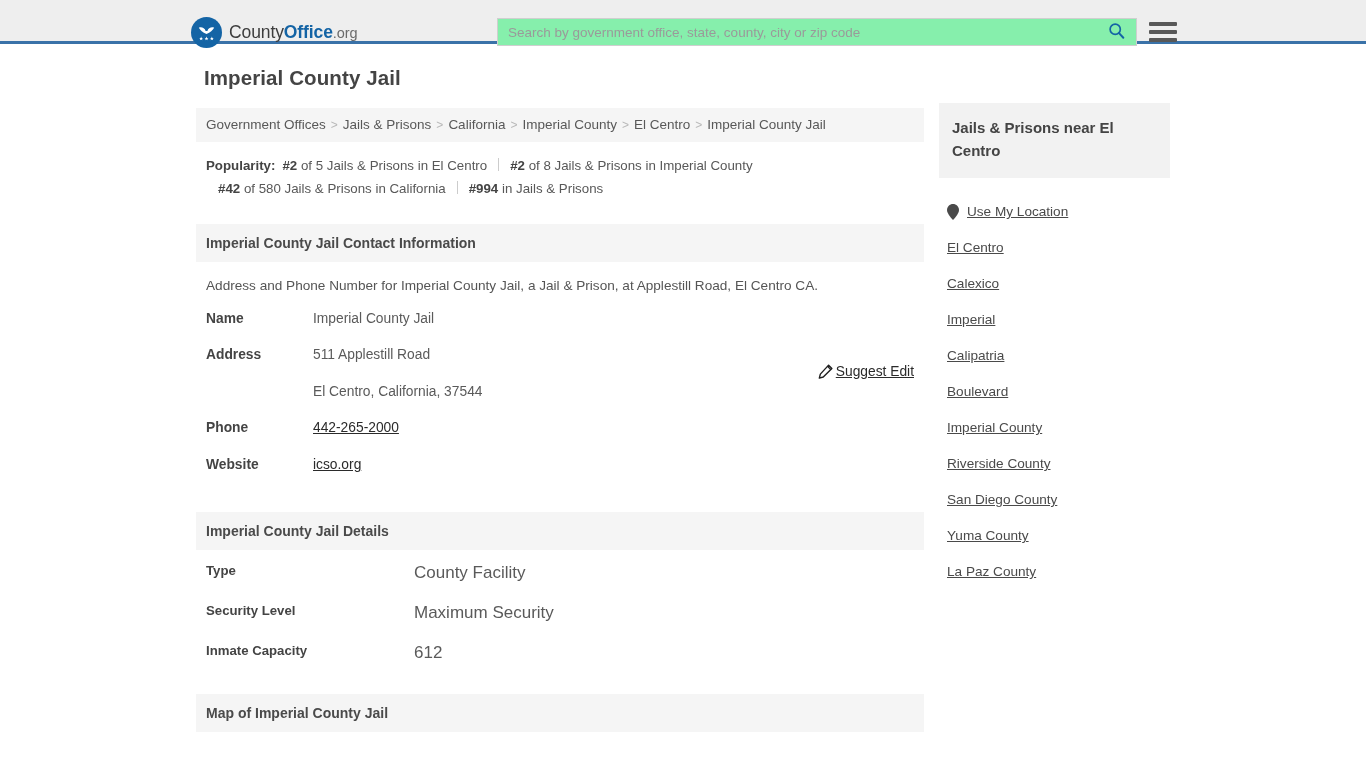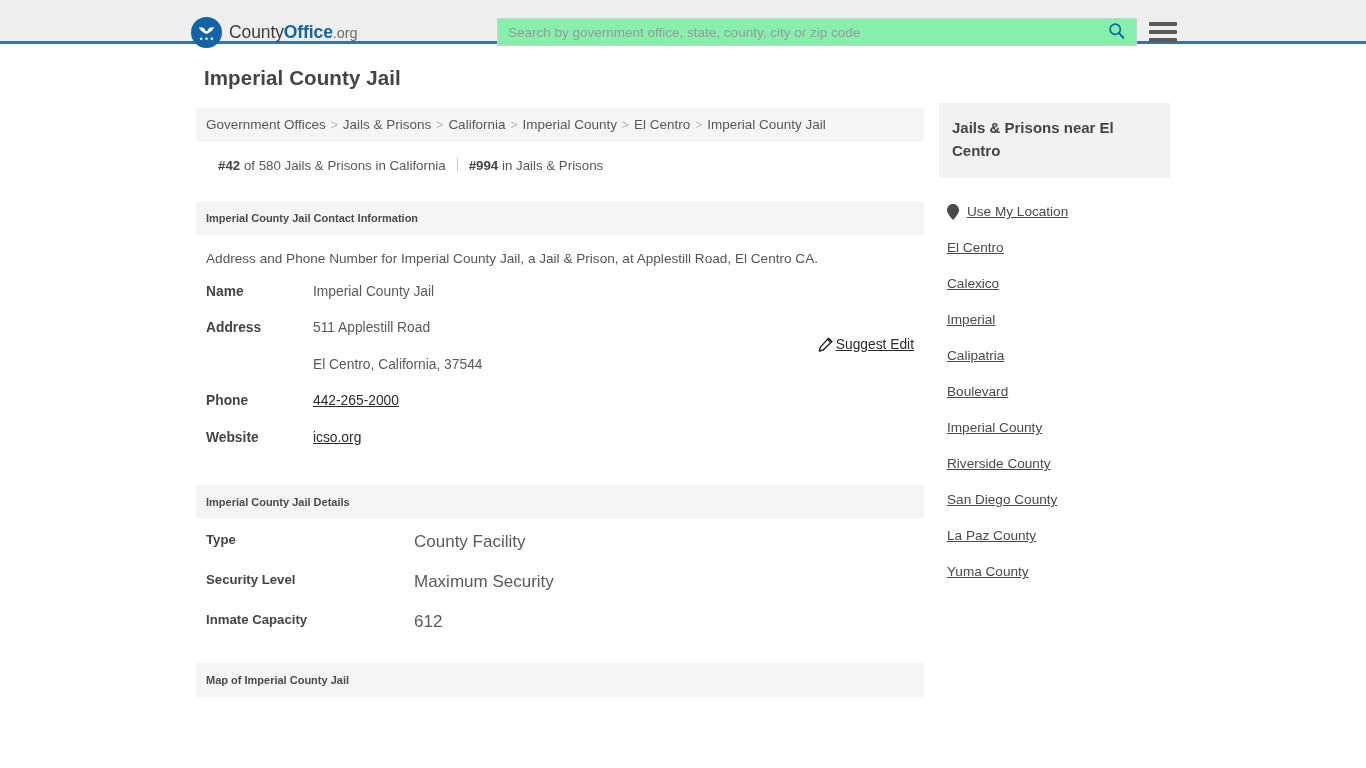--- a/index.html
+++ b/index.html
@@ -185,21 +185,21 @@
     margin: 0 11px;
     vertical-align: -1px;
   }
   .pop-row2 { padding-left: 12px; }
 
   
   .panel { margin-top: 20px; }
   .panel-head {
     background: #f5f5f5;
     padding: 11px 10px;
-    font-size: 11px;
+    font-size: 14px;
     font-weight: bold;
     color: #4a4a4a;
   }
   .panel-body { padding: 14px 10px 0 10px; }
   .panel-desc {
     font-size: 13.6px;
     color: #555555;
     margin: 0 0 16px 0;
     line-height: 1.45;
   }
@@ -322,20 +322,21 @@
 
   <main class="content-col">
 
     <h1 class="page-title">Imperial County Jail</h1>
 
     <nav class="breadcrumb">
       <a href="#">Government Offices</a><span class="sep">&gt;</span><a href="#">Jails &amp; Prisons</a><span class="sep">&gt;</span><a href="#">California</a><span class="sep">&gt;</span><a href="#">Imperial County</a><span class="sep">&gt;</span><a href="#">El Centro</a><span class="sep">&gt;</span><span class="current">Imperial County Jail</span>
     </nav>
 
     <div class="popularity">
+      <div><span class="lbl">Popularity:</span><span class="pop-item"><b>#2</b><span> of 5 Jails &amp; Prisons in El Centro</span></span><span class="pop-divider"></span><span class="pop-item"><b>#2</b><span> of 8 Jails &amp; Prisons in Imperial County</span></span></div>
       <div class="pop-row2"><span class="pop-item"><b>#42</b><span> of 580 Jails &amp; Prisons in California</span></span><span class="pop-divider"></span><span class="pop-item"><b>#994</b><span> in Jails &amp; Prisons</span></span></div>
     </div>
 
     <section class="panel">
       <div class="panel-head">Imperial County Jail Contact Information</div>
       <div class="panel-body">
         <p class="panel-desc">Address and Phone Number for Imperial County Jail, a Jail &amp; Prison, at Applestill Road, El Centro CA.</p>
         <table class="kv-table">
           <tbody>
               <tr>
@@ -436,22 +437,22 @@
       <div class="side-link-row">
         <a href="#">Imperial County</a>
       </div>
       <div class="side-link-row">
         <a href="#">Riverside County</a>
       </div>
       <div class="side-link-row">
         <a href="#">San Diego County</a>
       </div>
       <div class="side-link-row">
+        <a href="#">Yuma County</a>
+      </div>
+      <div class="side-link-row">
         <a href="#">La Paz County</a>
-      </div>
-      <div class="side-link-row">
-        <a href="#">Yuma County</a>
       </div>
 
     </div>
   </aside>
 
 </div>
 
 </body></html>

